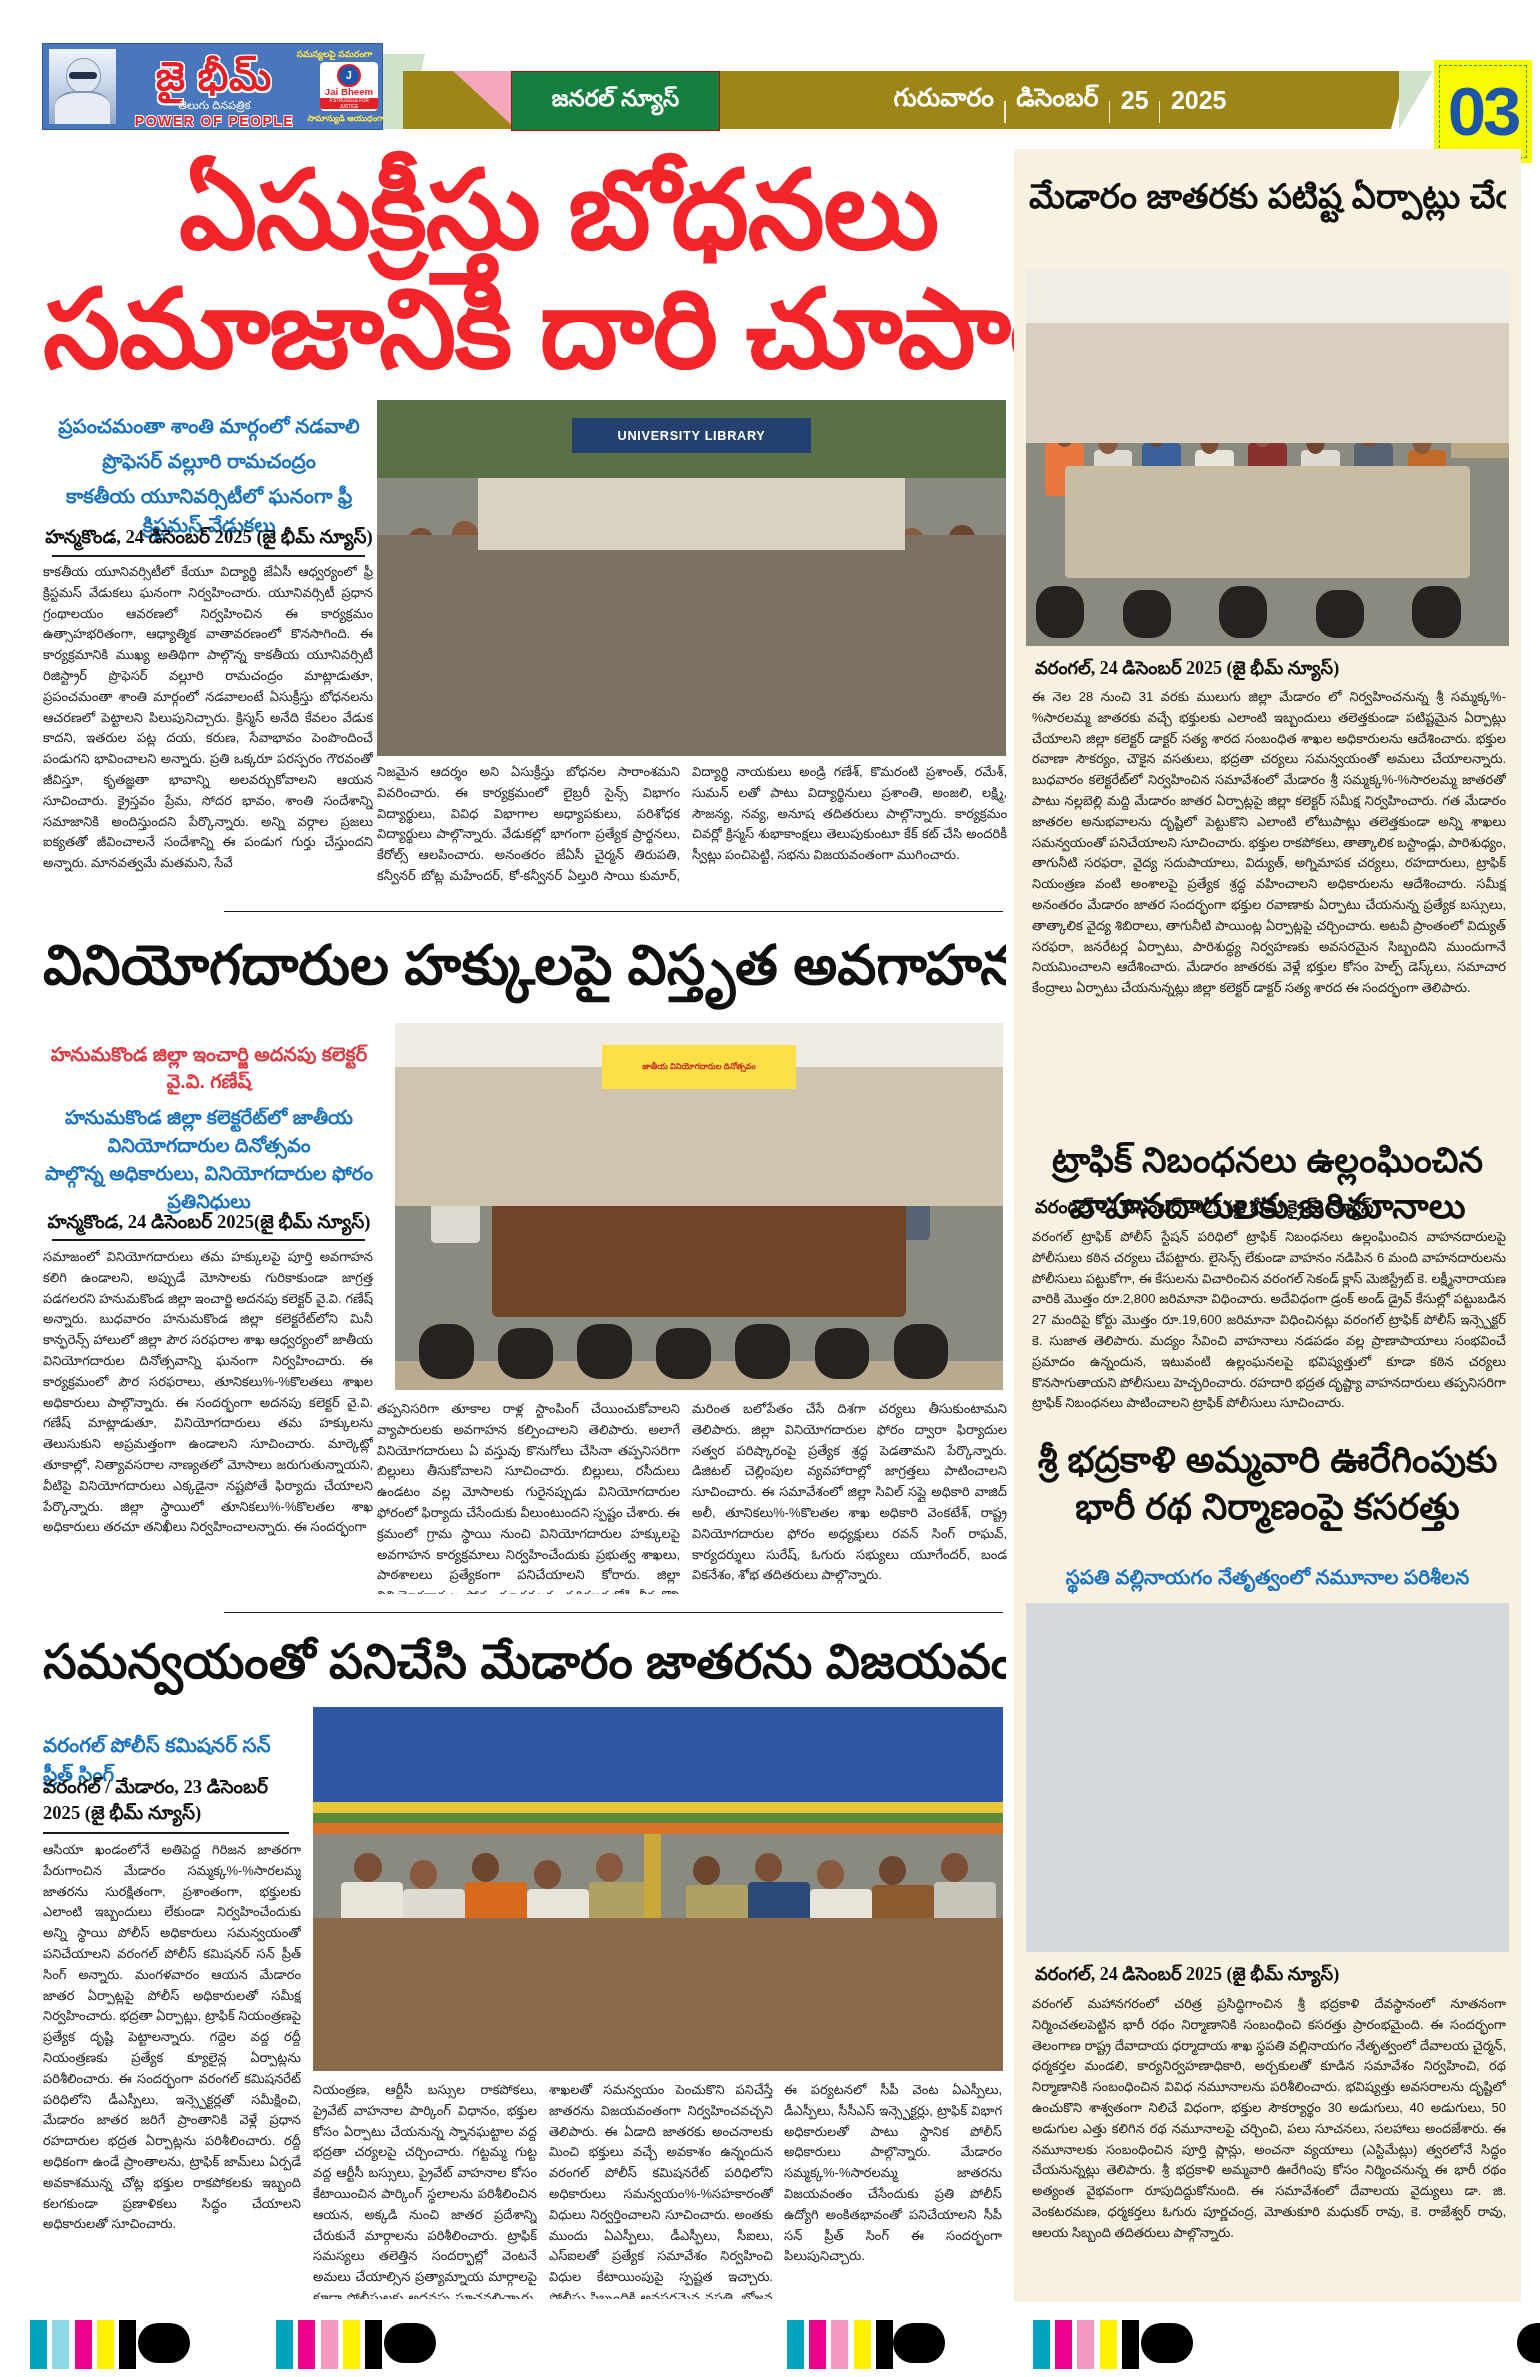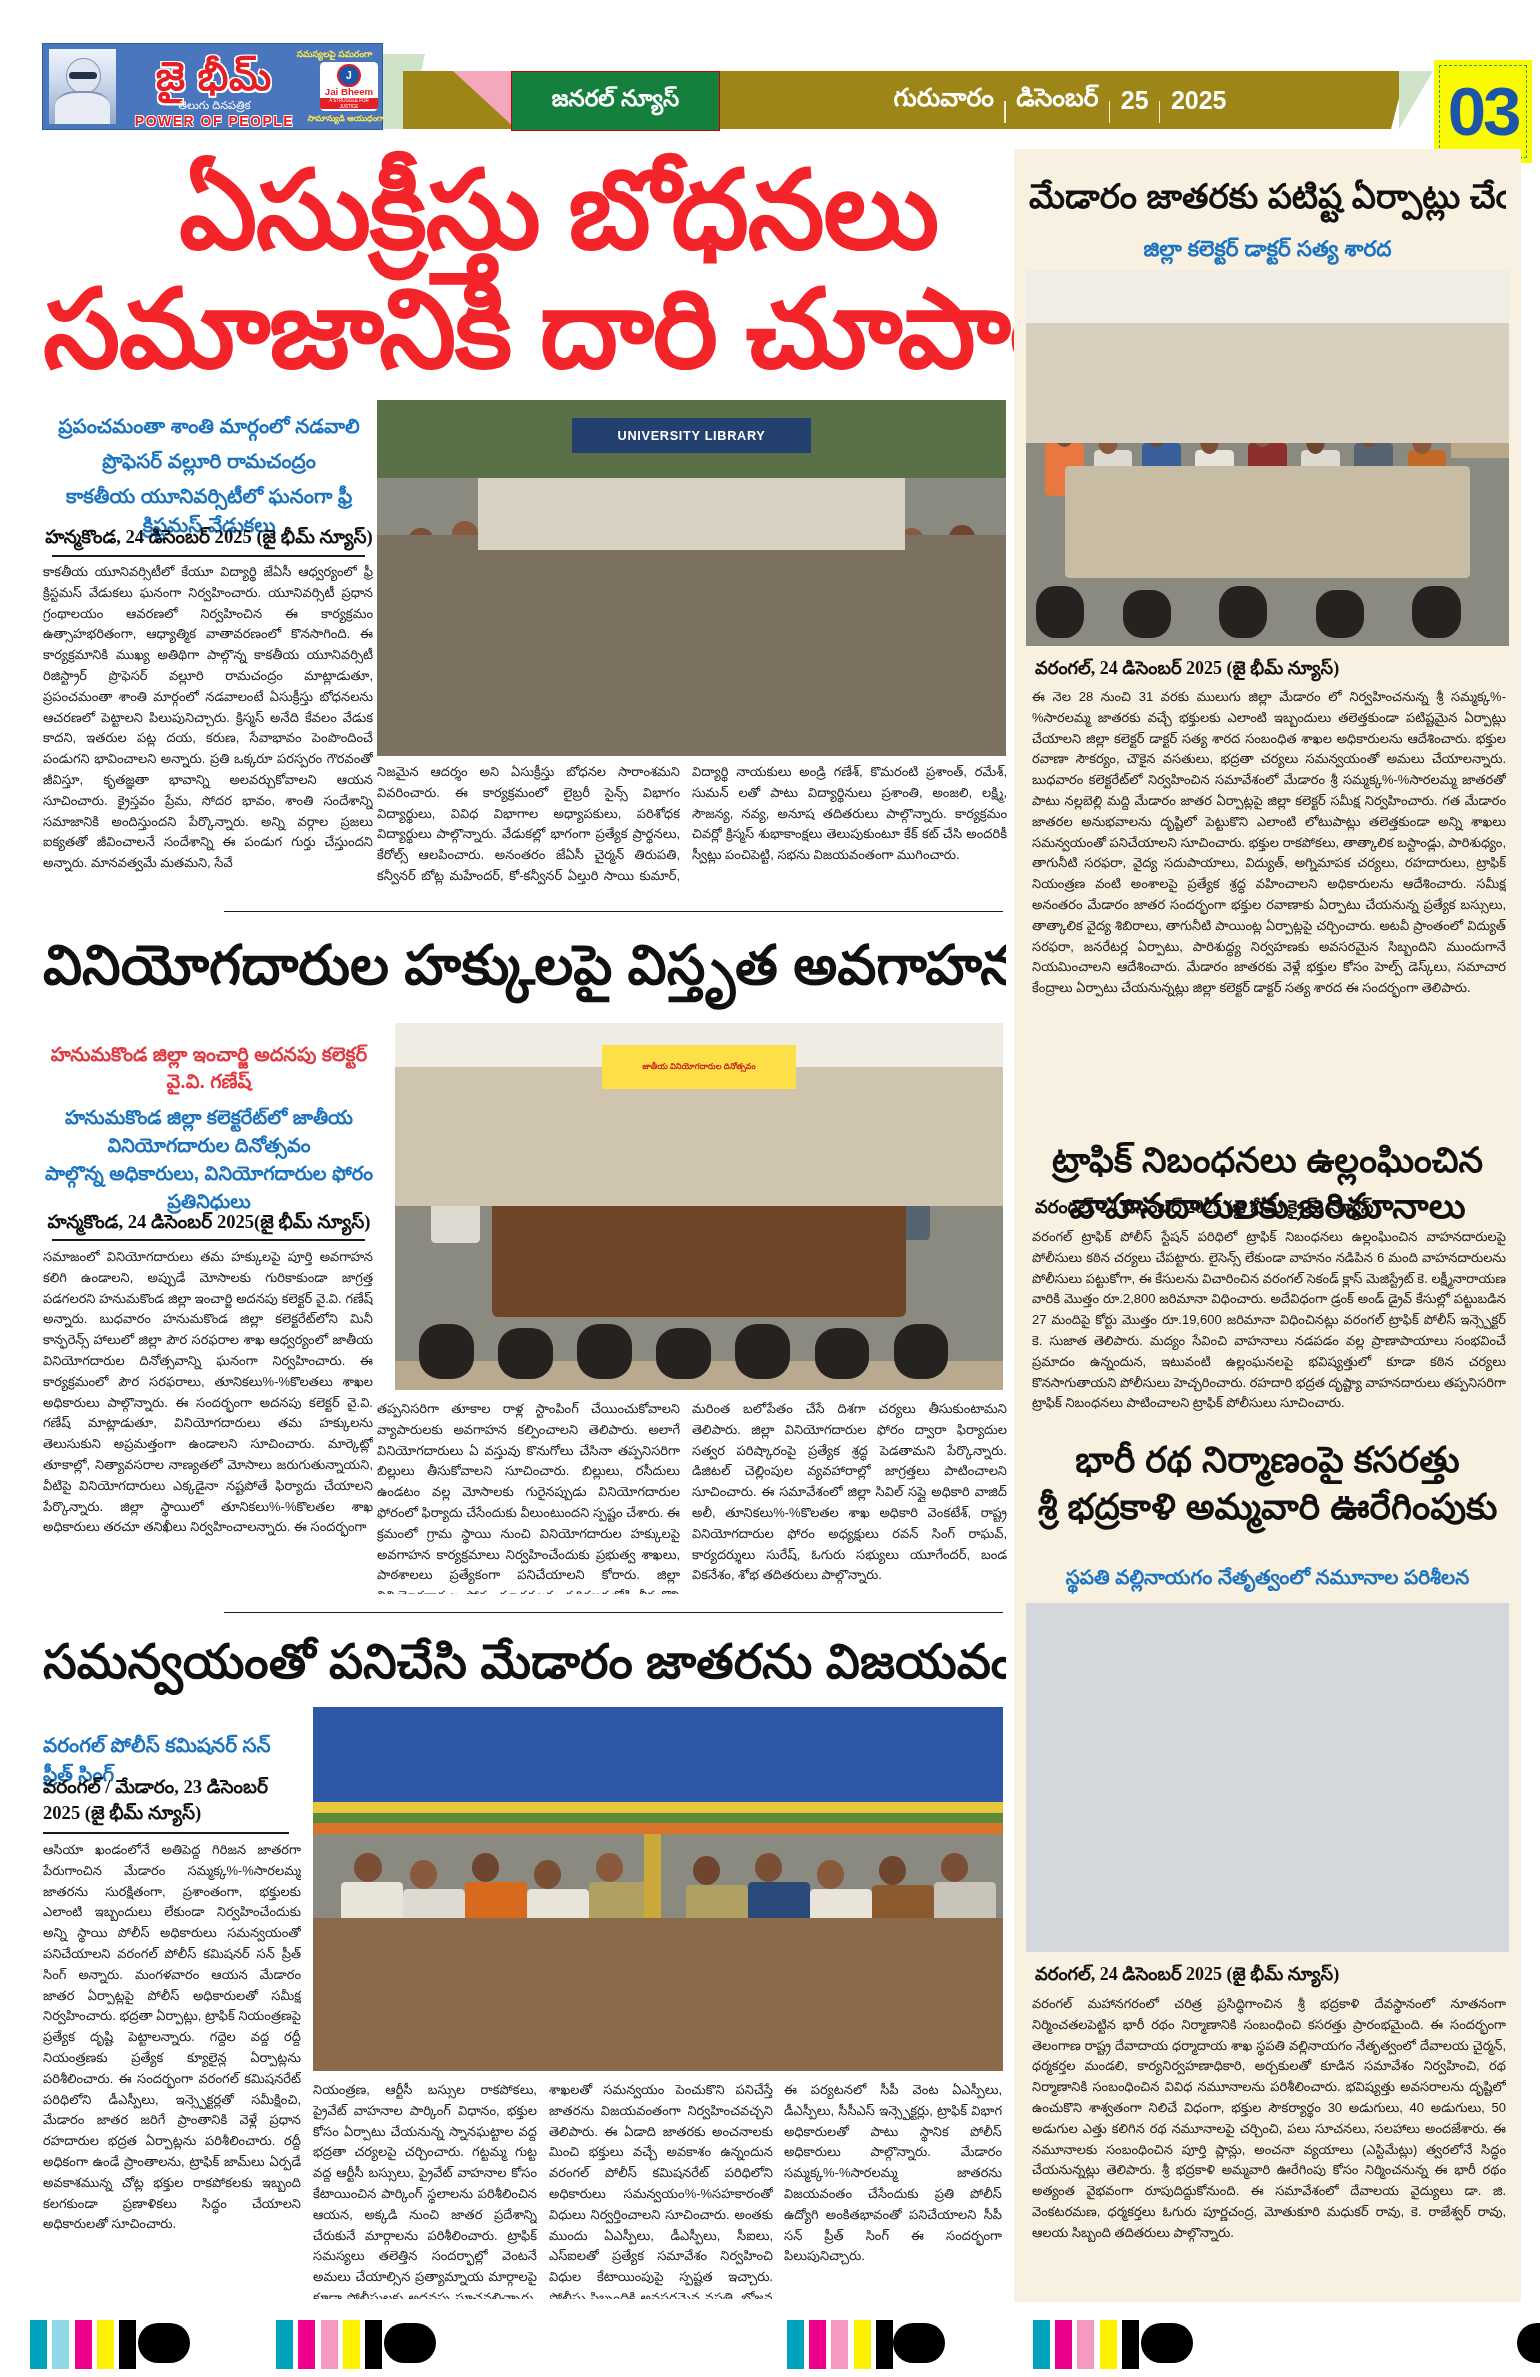--- a/index.html
+++ b/index.html
@@ -243,21 +243,20 @@
     </div>
 
   <div class="abs body-col" style="left:43px;top:1840px;width:258px;height:458px;">ఆసియా ఖండంలోనే అతిపెద్ద గిరిజన జాతరగా పేరుగాంచిన మేడారం సమ్మక్క%-%సారలమ్మ జాతరను సురక్షితంగా, ప్రశాంతంగా, భక్తులకు ఎలాంటి ఇబ్బందులు లేకుండా నిర్వహించేందుకు అన్ని స్థాయి పోలీస్ అధికారులు సమన్వయంతో పనిచేయాలని వరంగల్ పోలీస్ కమిషనర్ సన్ ప్రీత్ సింగ్ అన్నారు. మంగళవారం ఆయన మేడారం జాతర ఏర్పాట్లపై పోలీస్ అధికారులతో సమీక్ష నిర్వహించారు. భద్రతా ఏర్పాట్లు, ట్రాఫిక్ నియంత్రణపై ప్రత్యేక దృష్టి పెట్టాలన్నారు. గద్దెల వద్ద రద్దీ నియంత్రణకు ప్రత్యేక క్యూలైన్ల ఏర్పాట్లను పరిశీలించారు. ఈ సందర్భంగా వరంగల్ కమిషనరేట్ పరిధిలోని డీఎస్పీలు, ఇన్స్పెక్టర్లతో సమీక్షించి, మేడారం జాతర జరిగే ప్రాంతానికి వెళ్లే ప్రధాన రహదారుల భద్రత ఏర్పాట్లను పరిశీలించారు. రద్దీ అధికంగా ఉండే ప్రాంతాలను, ట్రాఫిక్ జామ్‌లు ఏర్పడే అవకాశమున్న చోట్ల భక్తుల రాకపోకలకు ఇబ్బంది కలగకుండా ప్రణాళికలు సిద్ధం చేయాలని అధికారులతో సూచించారు.</div>
   <div class="abs body-col" style="left:313px;top:2080px;width:224px;height:219px;">నియంత్రణ, ఆర్టీసీ బస్సుల రాకపోకలు, ప్రైవేట్ వాహనాల పార్కింగ్ విధానం, భక్తుల కోసం ఏర్పాటు చేయనున్న స్నానఘట్టాల వద్ద భద్రతా చర్యలపై చర్చించారు. గట్టమ్మ గుట్ట వద్ద ఆర్టీసీ బస్సులు, ప్రైవేట్ వాహనాల కోసం కేటాయించిన పార్కింగ్ స్థలాలను పరిశీలించిన ఆయన, అక్కడి నుంచి జాతర ప్రదేశాన్ని చేరుకునే మార్గాలను పరిశీలించారు. ట్రాఫిక్ సమస్యలు తలెత్తిన సందర్భాల్లో వెంటనే అమలు చేయాల్సిన ప్రత్యామ్నాయ మార్గాలపై కూడా పోలీసులకు అదనపు సూచనలిచ్చారు. అవసరమైన చోట్ల అదనపు సిబ్బందిని మోహరించి రద్దీని సమర్థవంతంగా నియంత్రించాలని సూచించారు.</div>
   <div class="abs body-col" style="left:549px;top:2080px;width:224px;height:219px;">శాఖలతో సమన్వయం పెంచుకొని పనిచేస్తే జాతరను విజయవంతంగా నిర్వహించవచ్చని తెలిపారు. ఈ ఏడాది జాతరకు అంచనాలకు మించి భక్తులు వచ్చే అవకాశం ఉన్నందున వరంగల్ పోలీస్ కమిషనరేట్ పరిధిలోని అధికారులు సమన్వయం%-%సహకారంతో విధులు నిర్వర్తించాలని సూచించారు. అంతకు ముందు ఏఎస్పీలు, డీఎస్పీలు, సీఐలు, ఎస్ఐలతో ప్రత్యేక సమావేశం నిర్వహించి విధుల కేటాయింపుపై స్పష్టత ఇచ్చారు. పోలీసు సిబ్బందికి అవసరమైన వసతి, భోజన సదుపాయాలపై కూడా చర్చించారు.</div>
   <div class="abs body-col" style="left:784px;top:2080px;width:218px;height:219px;">ఈ పర్యటనలో సీపీ వెంట ఏఎస్పీలు, డీఎస్పీలు, సీసీఎస్ ఇన్స్పెక్టర్లు, ట్రాఫిక్ విభాగ అధికారులతో పాటు స్థానిక పోలీస్ అధికారులు పాల్గొన్నారు. మేడారం సమ్మక్క%-%సారలమ్మ జాతరను విజయవంతం చేసేందుకు ప్రతి పోలీస్ ఉద్యోగి అంకితభావంతో పనిచేయాలని సీపీ సన్ ప్రీత్ సింగ్ ఈ సందర్భంగా పిలుపునిచ్చారు.</div>
 
   <div class="abs right-panel"></div>
 
   <div class="abs head-black" style="left:1029px;top:177px;width:477px;font-size:34px;white-space:nowrap;overflow:hidden;">మేడారం జాతరకు పటిష్ట ఏర్పాట్లు చేయాలి</div>
-  <div class="abs kick-blue" style="left:1029px;top:233px;width:477px;font-size:21.6px;">జిల్లా కలెక్టర్ డాక్టర్ సత్య శారద</div>
   <div id="photoR1" class="abs photo" style="left:1026px;top:270px;width:483px;height:376px;">
       <div style="position: absolute; left: 80%; top: 84%; width: 10%; height: 14%; background: rgb(38, 34, 32); border-radius: 40%;"></div>
       <div style="position: absolute; left: 60%; top: 85%; width: 10%; height: 13%; background: rgb(38, 34, 32); border-radius: 40%;"></div>
       <div style="position: absolute; left: 40%; top: 84%; width: 10%; height: 14%; background: rgb(38, 34, 32); border-radius: 40%;"></div>
       <div style="position: absolute; left: 20%; top: 85%; width: 10%; height: 13%; background: rgb(38, 34, 32); border-radius: 40%;"></div>
       <div style="position: absolute; left: 2%; top: 84%; width: 10%; height: 14%; background: rgb(38, 34, 32); border-radius: 40%;"></div>
       <div style="position: absolute; left: 79%; top: 48%; width: 8%; height: 12%; background: rgb(196, 106, 40); border-radius: 4.5px;"></div>
       <div style="position: absolute; left: 68%; top: 46%; width: 8%; height: 14%; background: rgb(86, 100, 114); border-radius: 4.5px;"></div>
       <div style="position: absolute; left: 57%; top: 48%; width: 8%; height: 12%; background: rgb(221, 218, 210); border-radius: 4.5px;"></div>
       <div style="position: absolute; left: 46%; top: 46%; width: 8%; height: 14%; background: rgb(140, 47, 47); border-radius: 4.5px;"></div>
@@ -292,22 +291,22 @@
   <div class="abs body-col" style="left:1032px;top:687px;width:474px;height:386px;">ఈ నెల 28 నుంచి 31 వరకు ములుగు జిల్లా మేడారం లో నిర్వహించనున్న శ్రీ సమ్మక్క%-%సారలమ్మ జాతరకు వచ్చే భక్తులకు ఎలాంటి ఇబ్బందులు తలెత్తకుండా పటిష్టమైన ఏర్పాట్లు చేయాలని జిల్లా కలెక్టర్ డాక్టర్ సత్య శారద సంబంధిత శాఖల అధికారులను ఆదేశించారు. భక్తుల రవాణా సౌకర్యం, చౌకైన వసతులు, భద్రతా చర్యలు సమన్వయంతో అమలు చేయాలన్నారు. బుధవారం కలెక్టరేట్‌లో నిర్వహించిన సమావేశంలో మేడారం శ్రీ సమ్మక్క%-%సారలమ్మ జాతరతో పాటు నల్లబెల్లి మద్ది మేడారం జాతర ఏర్పాట్లపై జిల్లా కలెక్టర్ సమీక్ష నిర్వహించారు. గత మేడారం జాతరల అనుభవాలను దృష్టిలో పెట్టుకొని ఎలాంటి లోటుపాట్లు తలెత్తకుండా అన్ని శాఖలు సమన్వయంతో పనిచేయాలని సూచించారు. భక్తుల రాకపోకలు, తాత్కాలిక బస్టాండ్లు, పారిశుధ్యం, తాగునీటి సరఫరా, వైద్య సదుపాయాలు, విద్యుత్, అగ్నిమాపక చర్యలు, రహదారులు, ట్రాఫిక్ నియంత్రణ వంటి అంశాలపై ప్రత్యేక శ్రద్ధ వహించాలని అధికారులను ఆదేశించారు. సమీక్ష అనంతరం మేడారం జాతర సందర్భంగా భక్తుల రవాణాకు ఏర్పాటు చేయనున్న ప్రత్యేక బస్సులు, తాత్కాలిక వైద్య శిబిరాలు, తాగునీటి పాయింట్ల ఏర్పాట్లపై చర్చించారు. అటవీ ప్రాంతంలో విద్యుత్ సరఫరా, జనరేటర్ల ఏర్పాటు, పారిశుద్ధ్య నిర్వహణకు అవసరమైన సిబ్బందిని ముందుగానే నియమించాలని ఆదేశించారు. మేడారం జాతరకు వెళ్లే భక్తుల కోసం హెల్ప్ డెస్క్‌లు, సమాచార కేంద్రాలు ఏర్పాటు చేయనున్నట్లు జిల్లా కలెక్టర్ డాక్టర్ సత్య శారద ఈ సందర్భంగా తెలిపారు.</div>
 
   <div class="abs head-black" style="left:1029px;top:1093px;width:477px;font-size:35px;line-height:1.3;margin-top:44px;">
     <div>ట్రాఫిక్ నిబంధనలు ఉల్లంఘించిన</div>
     <div>వాహనదారులకు జరిమానాలు</div>
   </div>
   <div class="abs dateline" style="left:1035px;top:1197px;width:470px;font-size:18px;">వరంగల్, 24 డిసెంబర్ 2025 (జై భీమ్ క్రైమ్ న్యూస్)</div>
   <div class="abs body-col" style="left:1032px;top:1227px;width:474px;height:188px;">వరంగల్ ట్రాఫిక్ పోలీస్ స్టేషన్ పరిధిలో ట్రాఫిక్ నిబంధనలు ఉల్లంఘించిన వాహనదారులపై పోలీసులు కఠిన చర్యలు చేపట్టారు. లైసెన్స్ లేకుండా వాహనం నడిపిన 6 మంది వాహనదారులను పోలీసులు పట్టుకోగా, ఈ కేసులను విచారించిన వరంగల్ సెకండ్ క్లాస్ మెజిస్ట్రేట్ కె. లక్ష్మీనారాయణ వారికి మొత్తం రూ.2,800 జరిమానా విధించారు. అదేవిధంగా డ్రంక్ అండ్ డ్రైవ్ కేసుల్లో పట్టుబడిన 27 మందిపై కోర్టు మొత్తం రూ.19,600 జరిమానా విధించినట్లు వరంగల్ ట్రాఫిక్ పోలీస్ ఇన్స్పెక్టర్ కె. సుజాత తెలిపారు. మద్యం సేవించి వాహనాలు నడపడం వల్ల ప్రాణాపాయాలు సంభవించే ప్రమాదం ఉన్నందున, ఇటువంటి ఉల్లంఘనలపై భవిష్యత్తులో కూడా కఠిన చర్యలు కొనసాగుతాయని పోలీసులు హెచ్చరించారు. రహదారి భద్రత దృష్ట్యా వాహనదారులు తప్పనిసరిగా ట్రాఫిక్ నిబంధనలు పాటించాలని ట్రాఫిక్ పోలీసులు సూచించారు.</div>
 
   <div class="abs head-black" style="left:1029px;top:1437px;width:477px;font-size:36px;line-height:1.3;">
+    <div>శ్రీ భద్రకాళి అమ్మవారి ఊరేగింపుకు</div>
     <div>భారీ రథ నిర్మాణంపై కసరత్తు</div>
-    <div>శ్రీ భద్రకాళి అమ్మవారి ఊరేగింపుకు</div>
   </div>
   <div class="abs kick-blue" style="left:1029px;top:1563px;width:477px;font-size:20px;">స్థపతి వల్లినాయగం నేతృత్వంలో నమూనాల పరిశీలన</div>
   <div id="photoR3" class="abs photo" style="left:1026px;top:1603px;width:483px;height:349px;">
       <div style="position: absolute; left: 52%; top: 72%; width: 4%; height: 6%; background: rgb(216, 208, 192); border-radius: 1.5px;"></div>
       <div style="position: absolute; left: 56%; top: 79%; width: 11%; height: 6%; background: rgb(255, 255, 255); border-radius: 0.7px;"></div>
       <div style="position: absolute; left: 38%; top: 76%; width: 13%; height: 7%; background: rgb(255, 255, 255); border-radius: 0.7px;"></div>
       <div style="position: absolute; left: 28%; top: 72%; width: 72%; height: 28%; background: rgb(168, 72, 40); border-radius: 0px;"></div>
       <div style="position: absolute; left: 82%; top: 22%; width: 10%; height: 44%; background: rgb(106, 106, 106); border-radius: 4.5px;"></div>
       <div style="position: absolute; left: 70%; top: 20%; width: 10%; height: 48%; background: rgb(200, 196, 188); border-radius: 4.5px;"></div>
       <div style="position: absolute; left: 58%; top: 22%; width: 10%; height: 44%; background: rgb(42, 74, 122); border-radius: 4.5px;"></div>

